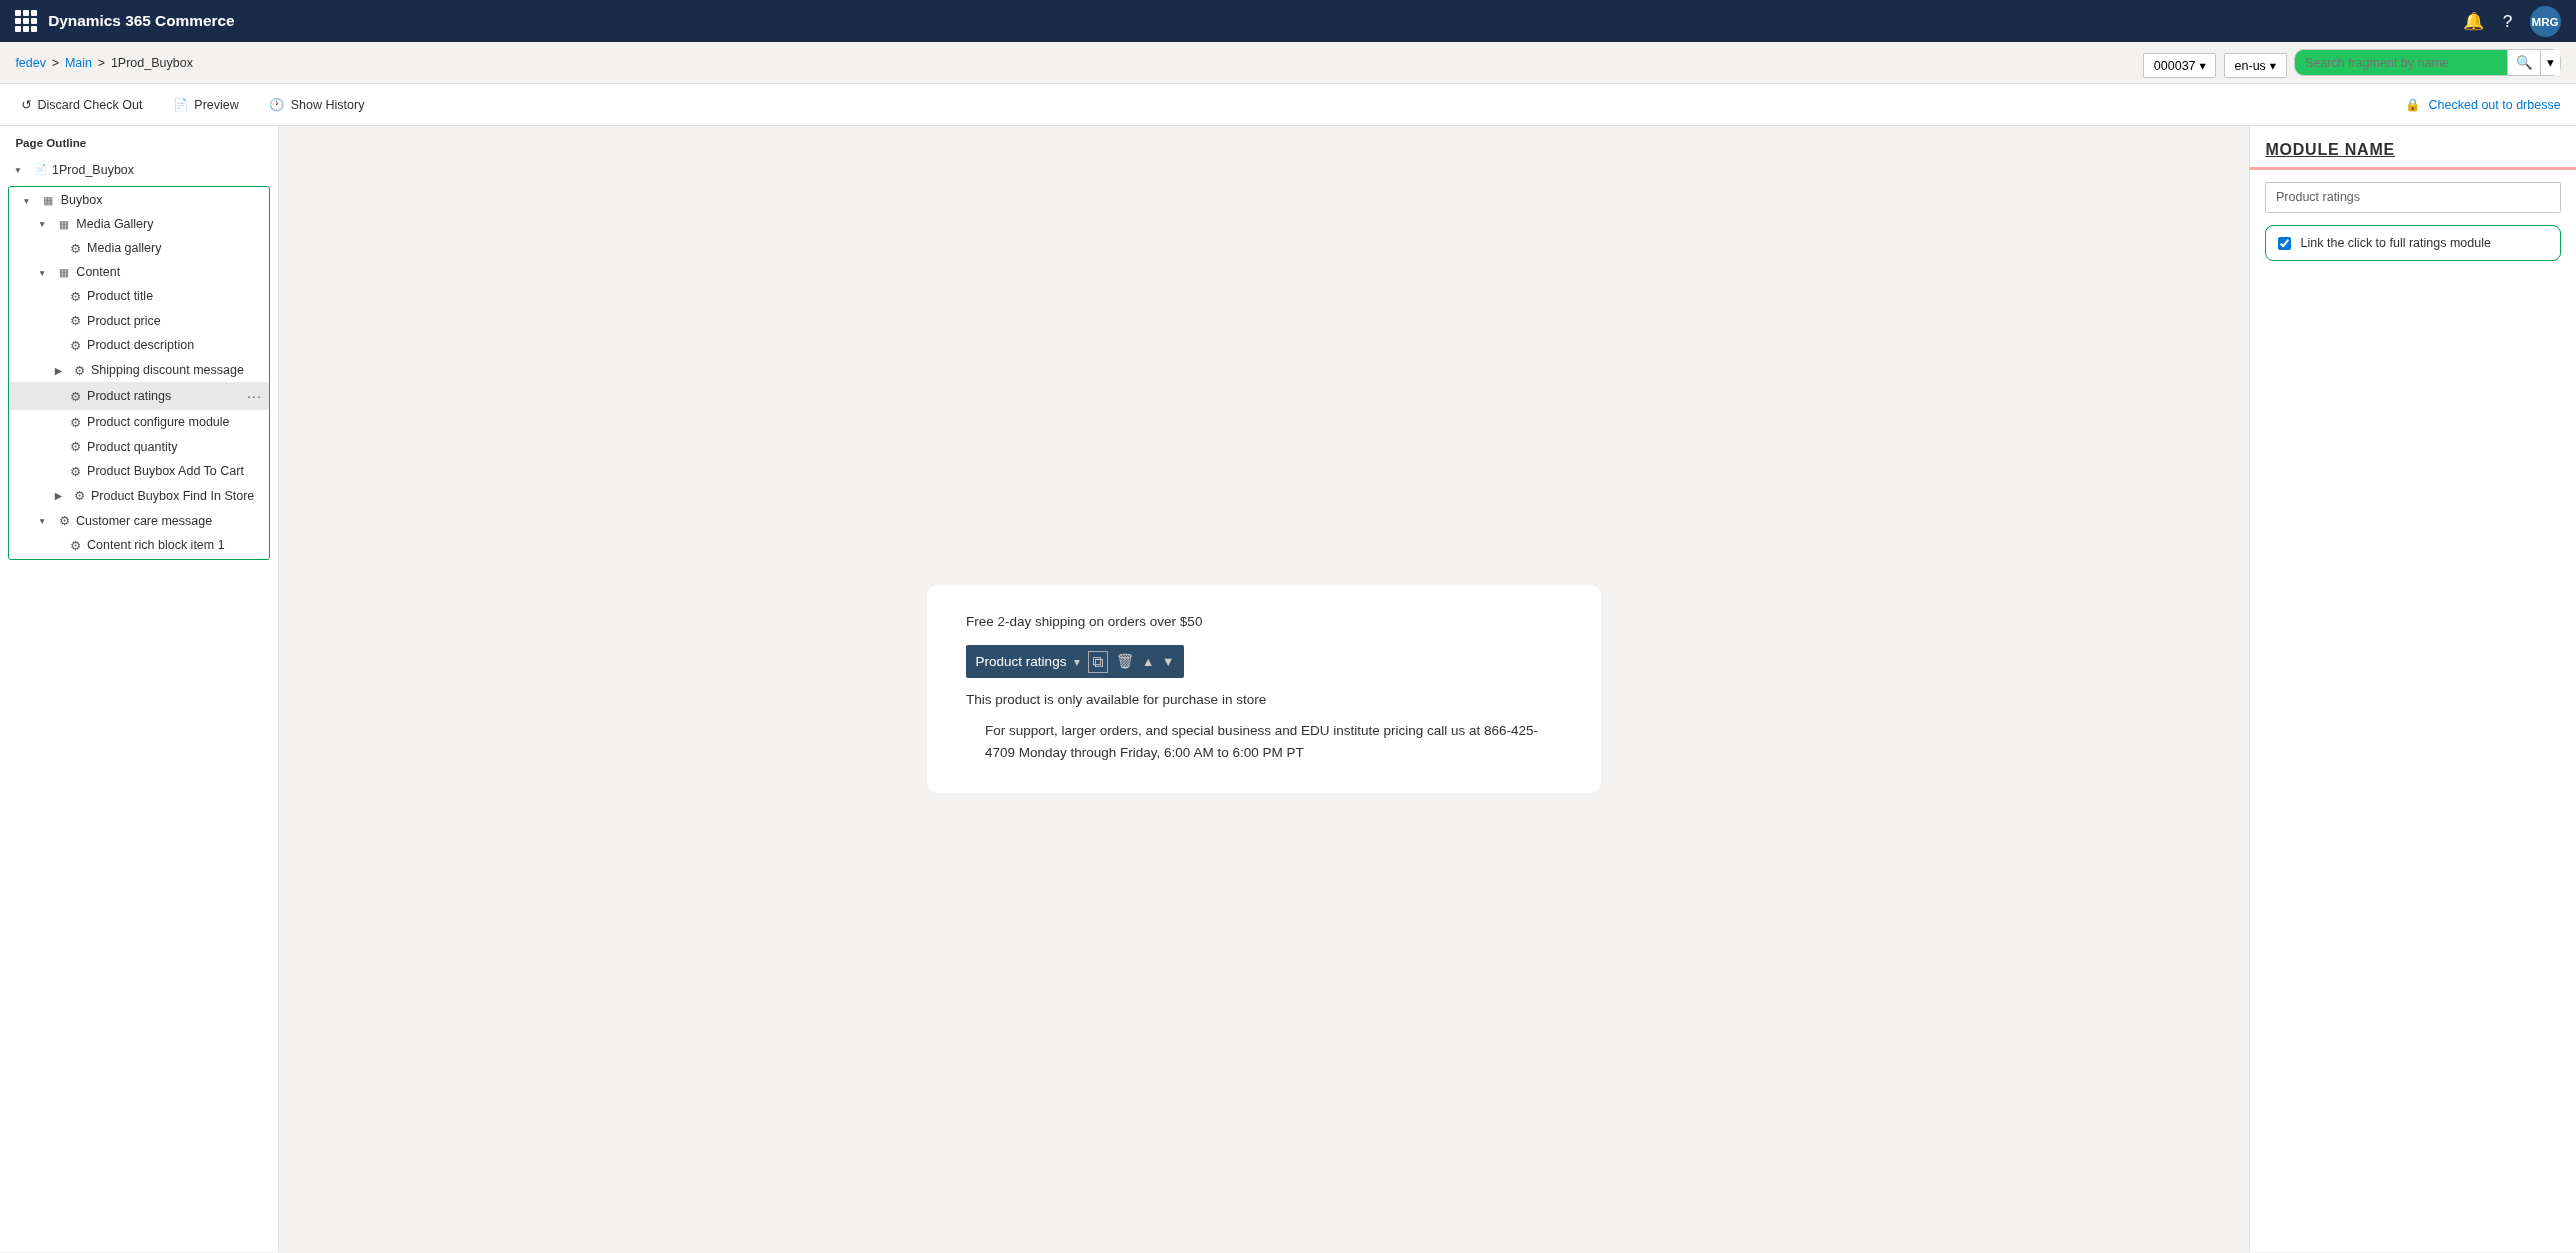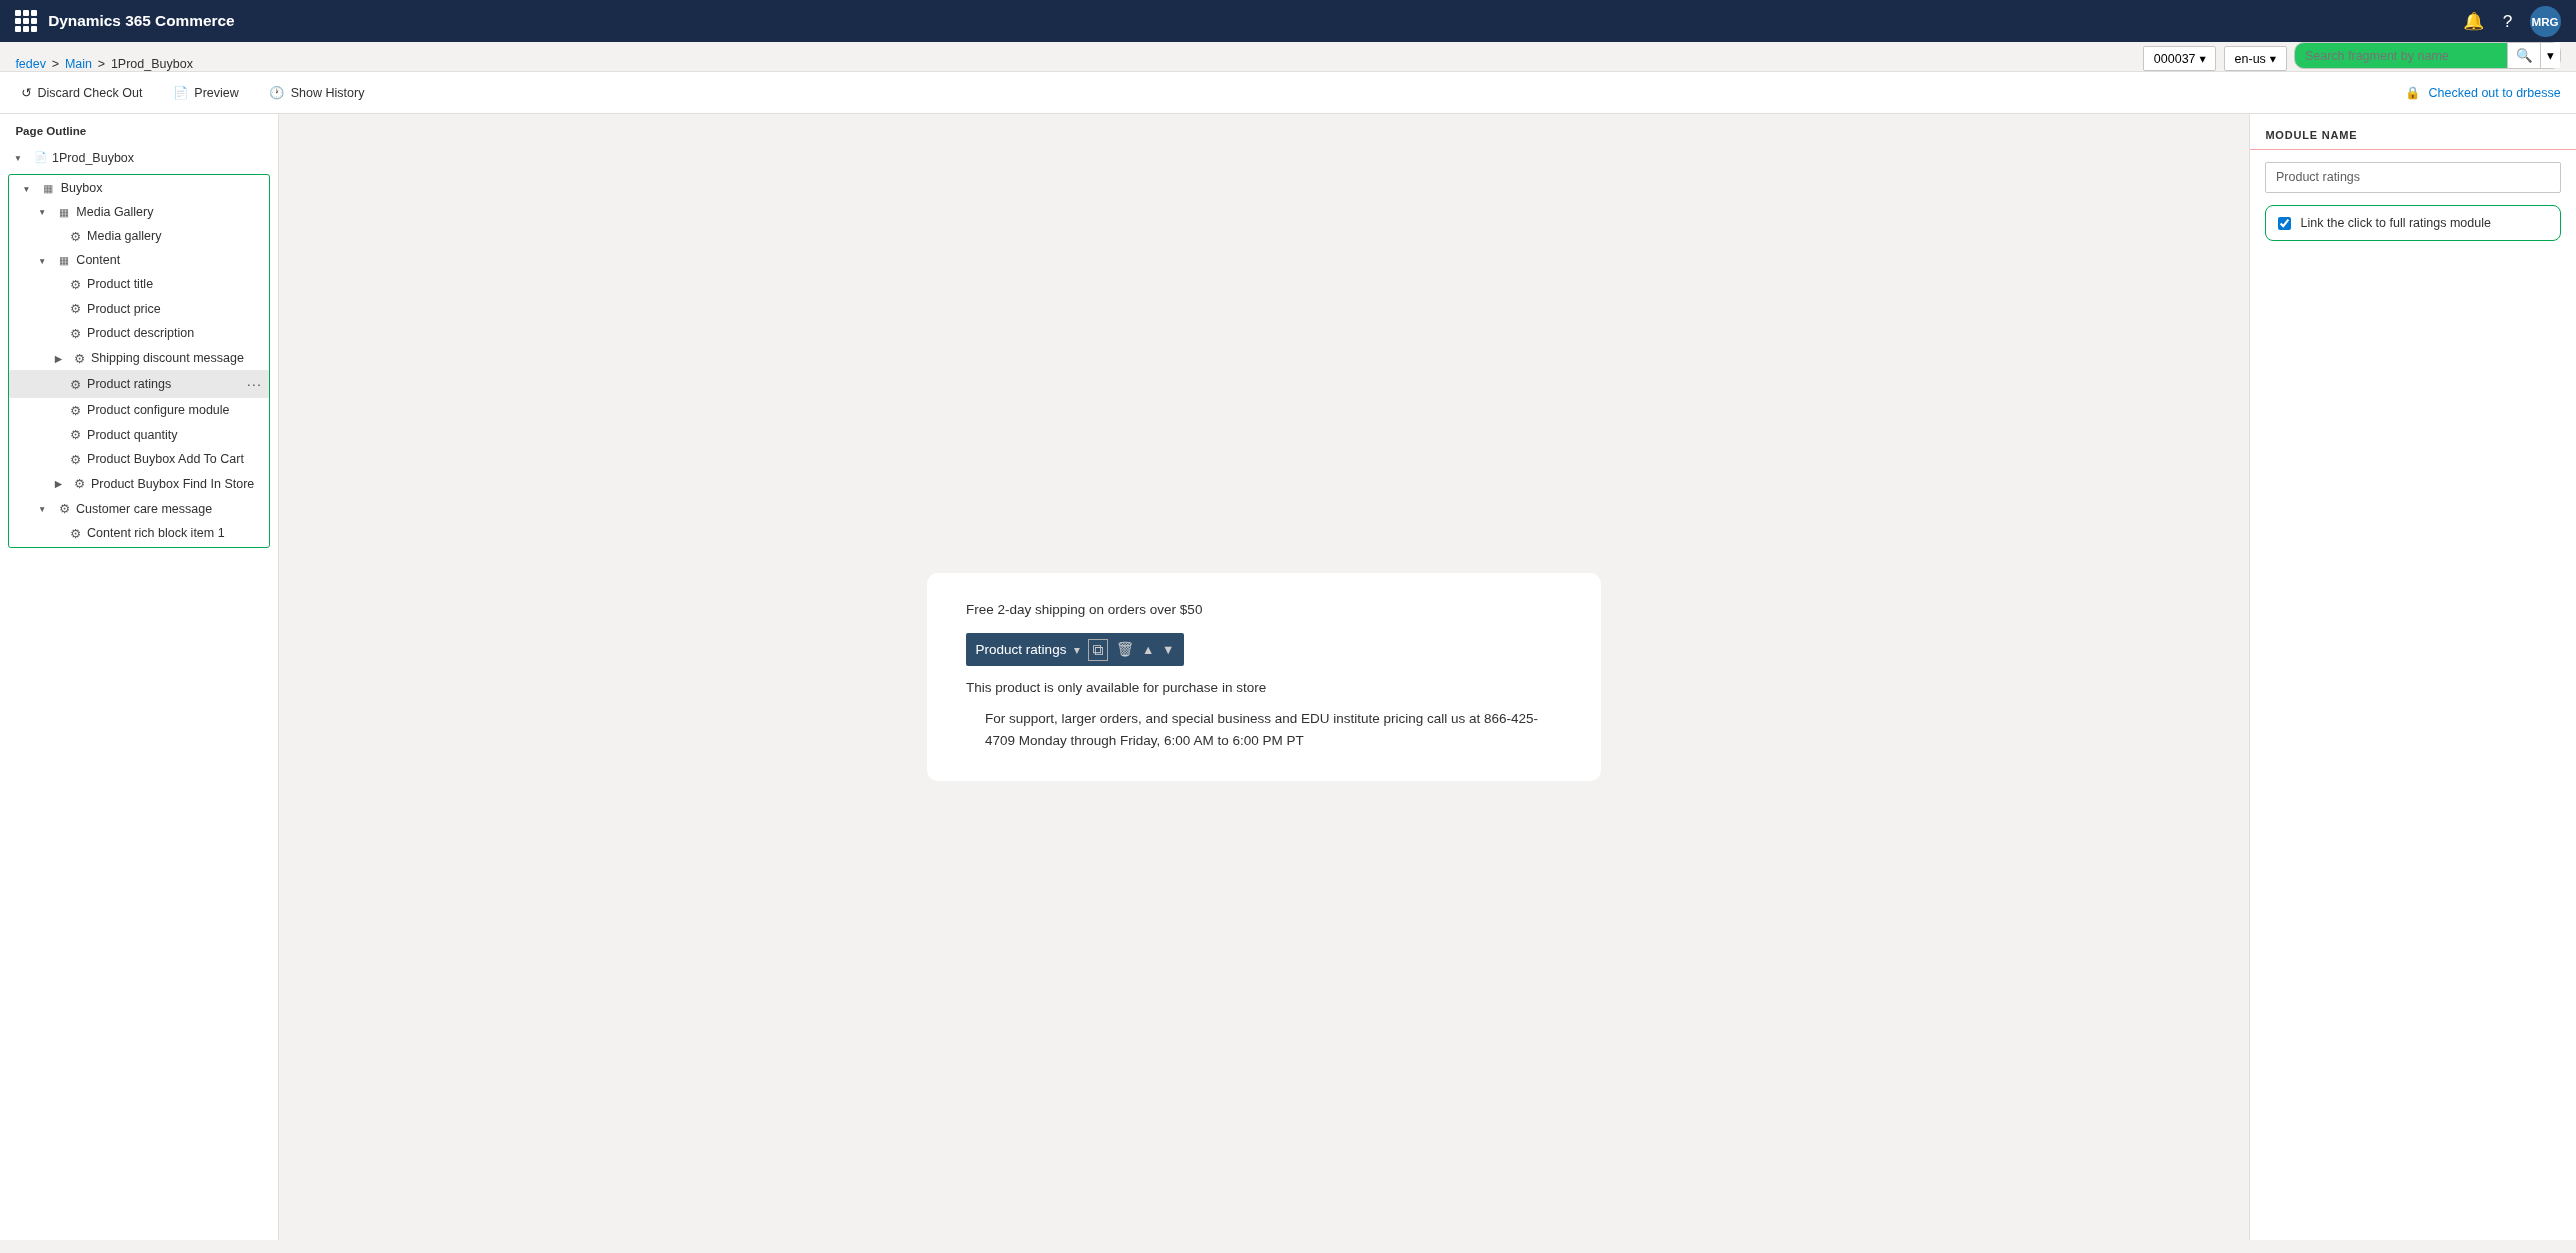--- a/index.html
+++ b/index.html
@@ -20,23 +20,23 @@
     .waffle-icon span { width: 5.8px; height: 5.8px; background: white; border-radius: 1px; }
     .app-title { font-size: 15.4px; font-weight: 600; color: white; }
     .top-bar-right { display: flex; align-items: center; gap: 17.3px; }
     .top-icon { color: white; font-size: 17.3px; cursor: pointer; }
     .avatar { width: 31px; height: 31px; border-radius: 50%; background: #2e6da4; display: flex; align-items: center; justify-content: center; font-size: 11.6px; font-weight: 700; color: white; cursor: pointer; }
 
     
     .breadcrumb-bar {
       background: #f3f2f1;
       border-bottom: 1px solid #e1dfdd;
-      height: 30px;
-      display: flex;
-      align-items: flex-end;
+      height: 42px;
+      display: flex;
+      align-items: center;
       padding: 0 15.4px;
       justify-content: space-between;
     }
     .breadcrumb { display: flex; align-items: center; gap: 5.8px; font-size: 12.5px; color: #0078d4; }
     .breadcrumb span { color: #323130; }
     .breadcrumb a { color: #0078d4; cursor: pointer; text-decoration: none; }
     .breadcrumb-right { display: flex; align-items: center; gap: 7.7px; }
     .dropdown-btn {
       display: flex; align-items: center; gap: 3.9px;
       border: 1px solid #c8c6c4; background: white; padding: 3.9px 9.6px;
@@ -152,26 +152,27 @@
     
     .right-panel {
       width: 327px;
       background: white;
       border-left: 1px solid #e1dfdd;
       flex-shrink: 0;
       overflow-y: auto;
     }
     .right-panel-header {
       padding: 15.4px 15.4px 7.7px;
-      font-size: 11px;
+      font-size: 16px;
       font-weight: 700;
       text-transform: uppercase;
       color: #323130;
       letter-spacing: 0.8px;
-      border-bottom: 1px solid #fca5a5;
+      border-bottom: 3px solid #fca5a5;
+      text-decoration: underline;
     }
     .module-name-field {
       margin: 11.6px 15.4px;
       border: 1px solid #c8c6c4;
       border-radius: 1.9px;
     }
     .module-name-input {
       width: 100%;
       padding: 7.7px 9.6px;
       border: none;

